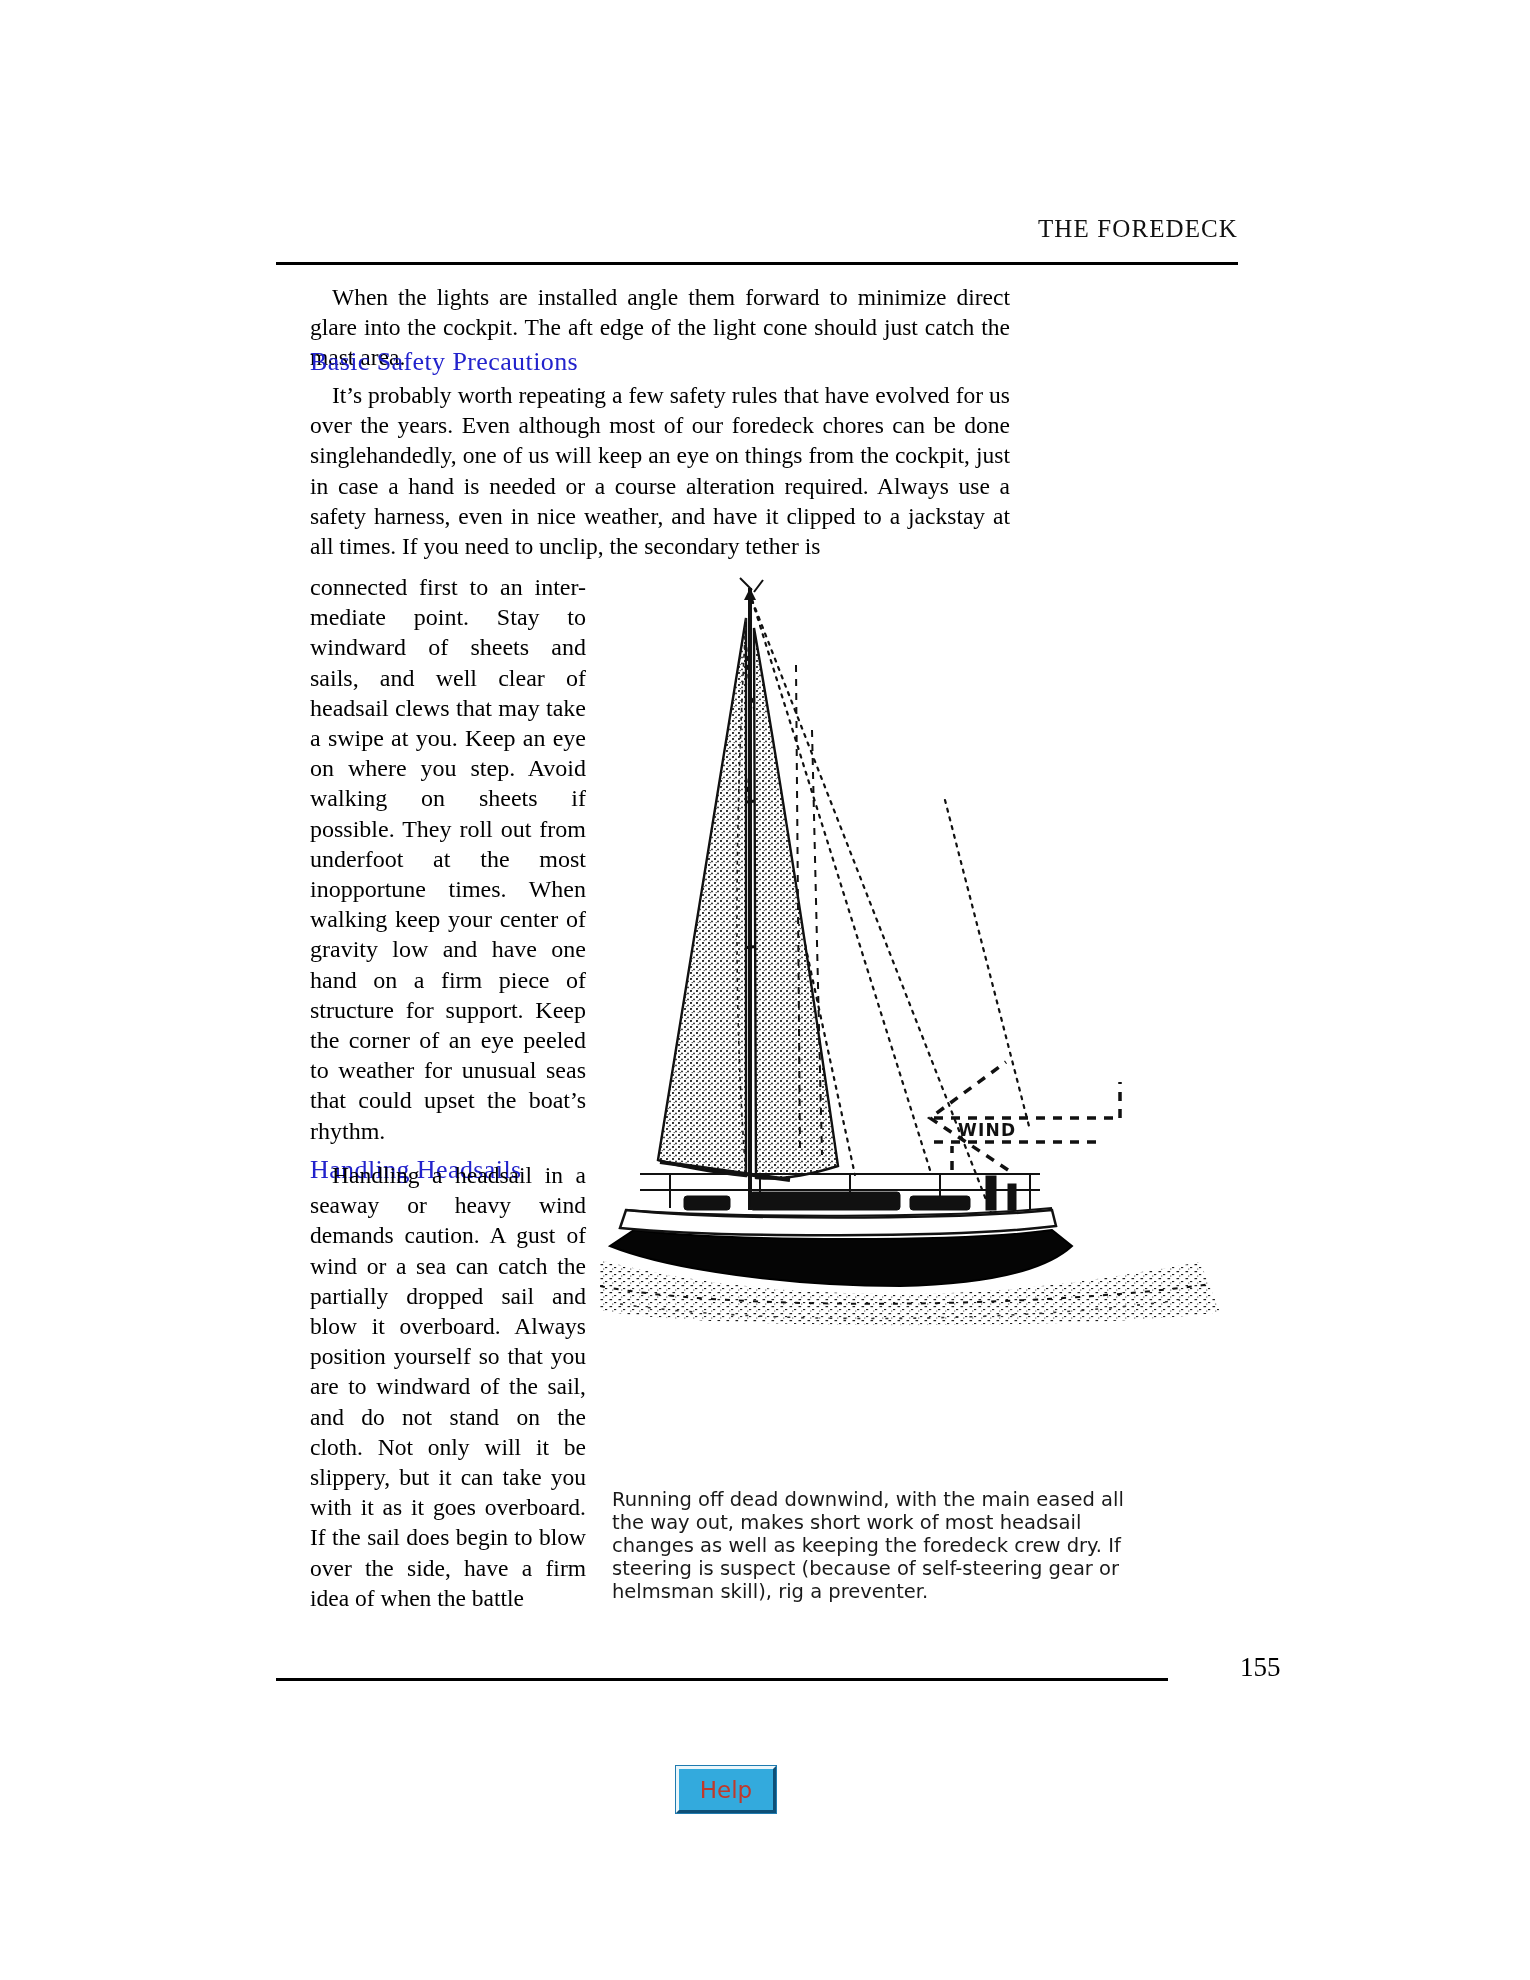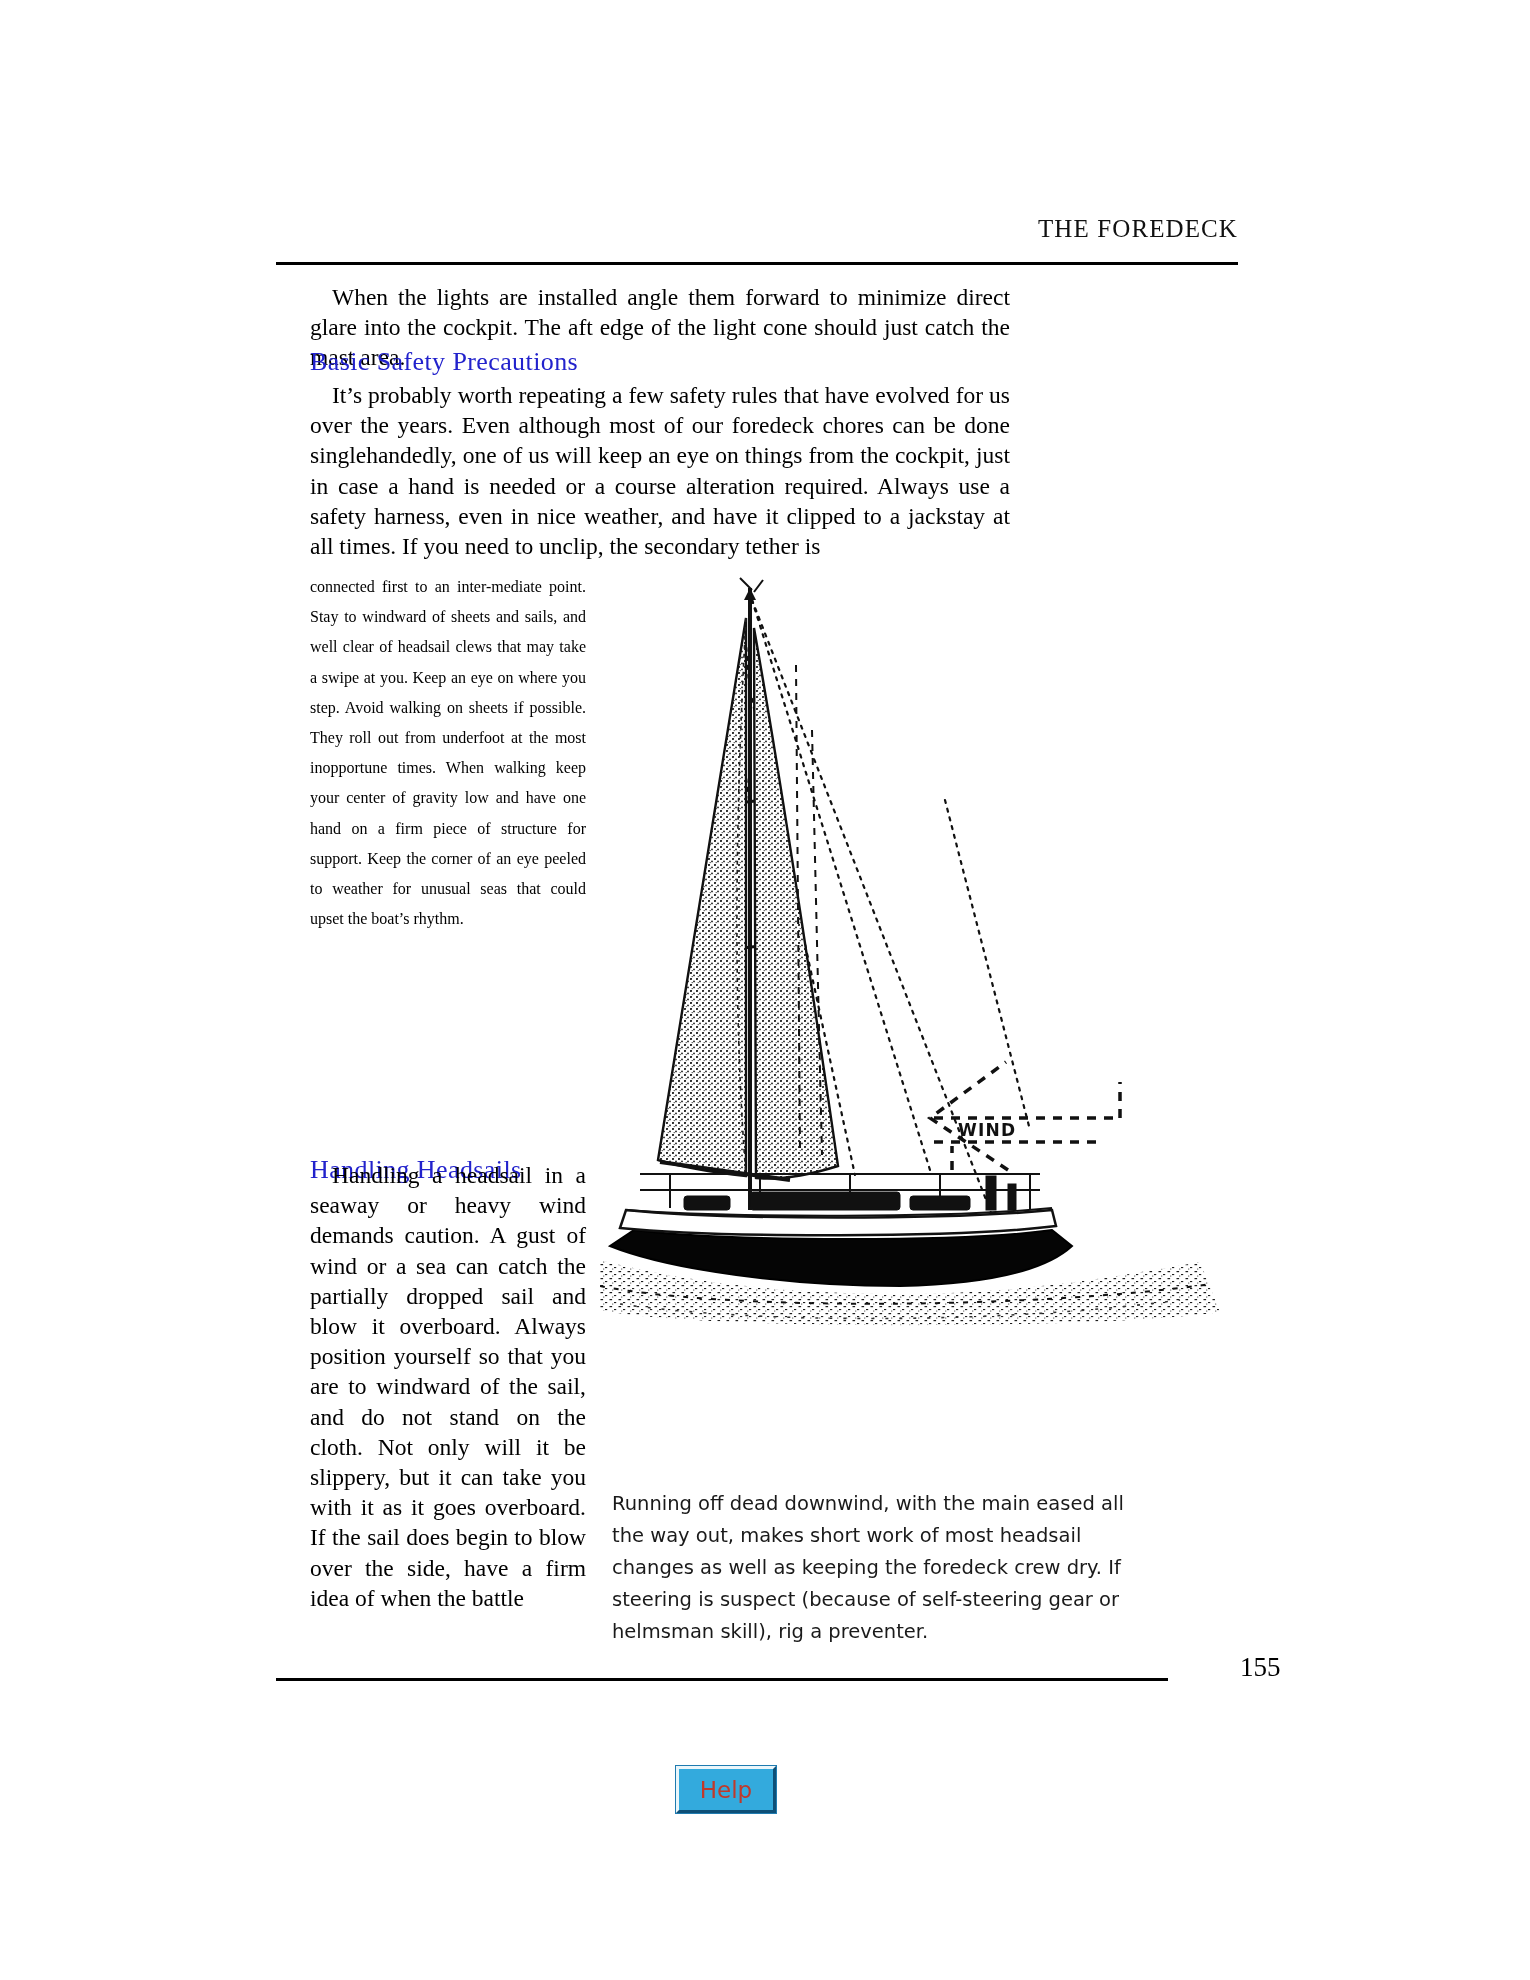--- a/index.html
+++ b/index.html
@@ -57,21 +57,21 @@
     line-height: 30.2px;
     text-align: justify;
     text-justify: inter-word;
     color: #000000;
   }
   .col-narrow {
     position: absolute;
     left: 310px;
     top: 572px;
     width: 276px;
-    font-size: 16px;
+    font-size: 24px;
     line-height: 30.2px;
     text-align: justify;
     text-justify: inter-word;
     color: #000000;
   }
   .col-narrow2 {
     position: absolute;
     left: 310px;
     top: 1160px;
     width: 276px;
@@ -120,21 +120,21 @@
   }
   .figure svg { display: block; }
 
   .caption {
     position: absolute;
     left: 612px;
     top: 1488px;
     width: 540px;
     font-family: "DejaVu Sans", "Liberation Sans", sans-serif;
     font-size: 19.5px;
-    line-height: 32px;
+    line-height: 23px;
     color: #1a1a1a;
   }
 
   
   .rule-bottom {
     position: absolute;
     left: 276px;
     top: 1678px;
     width: 892px;
     height: 3px;

